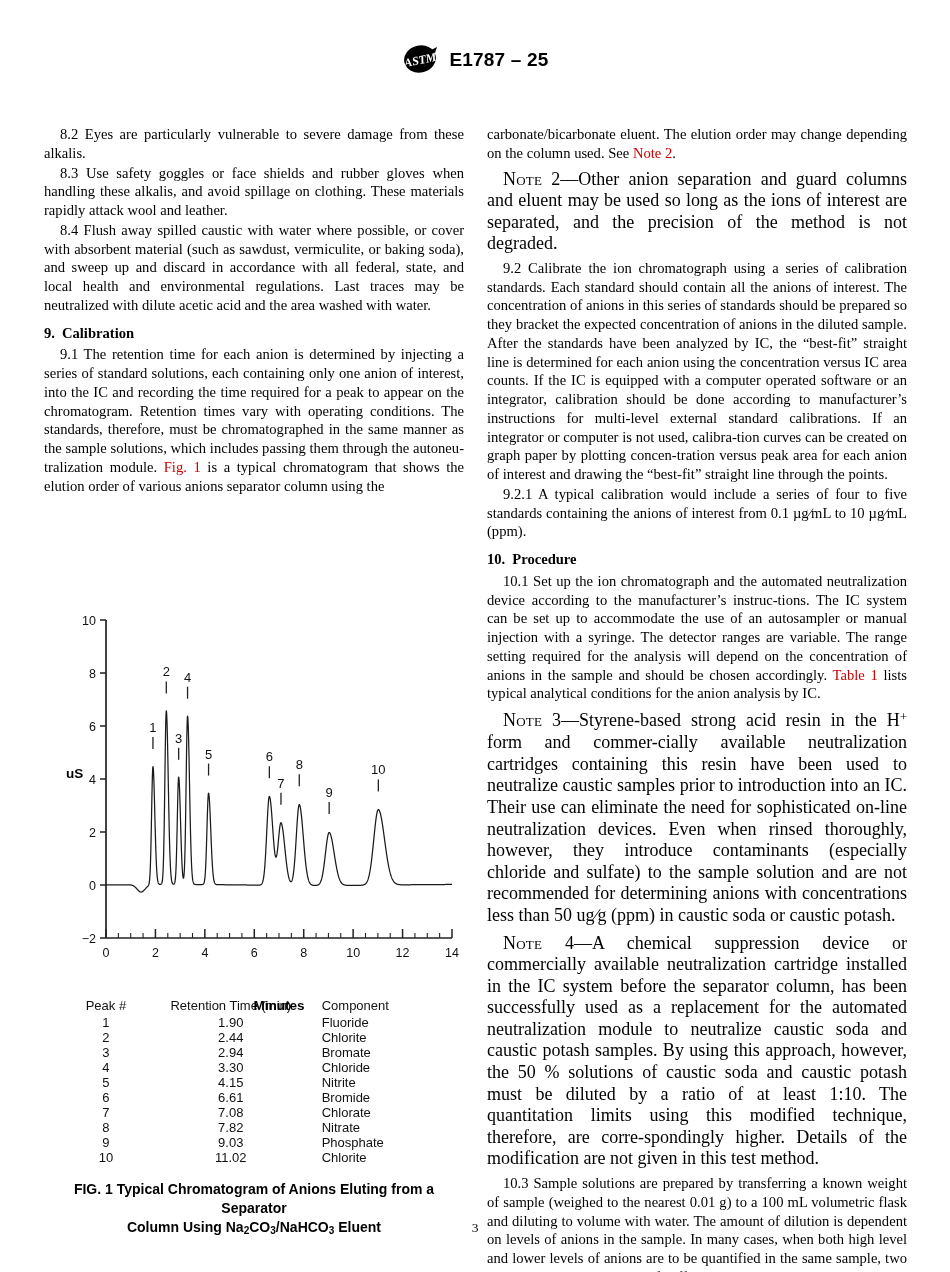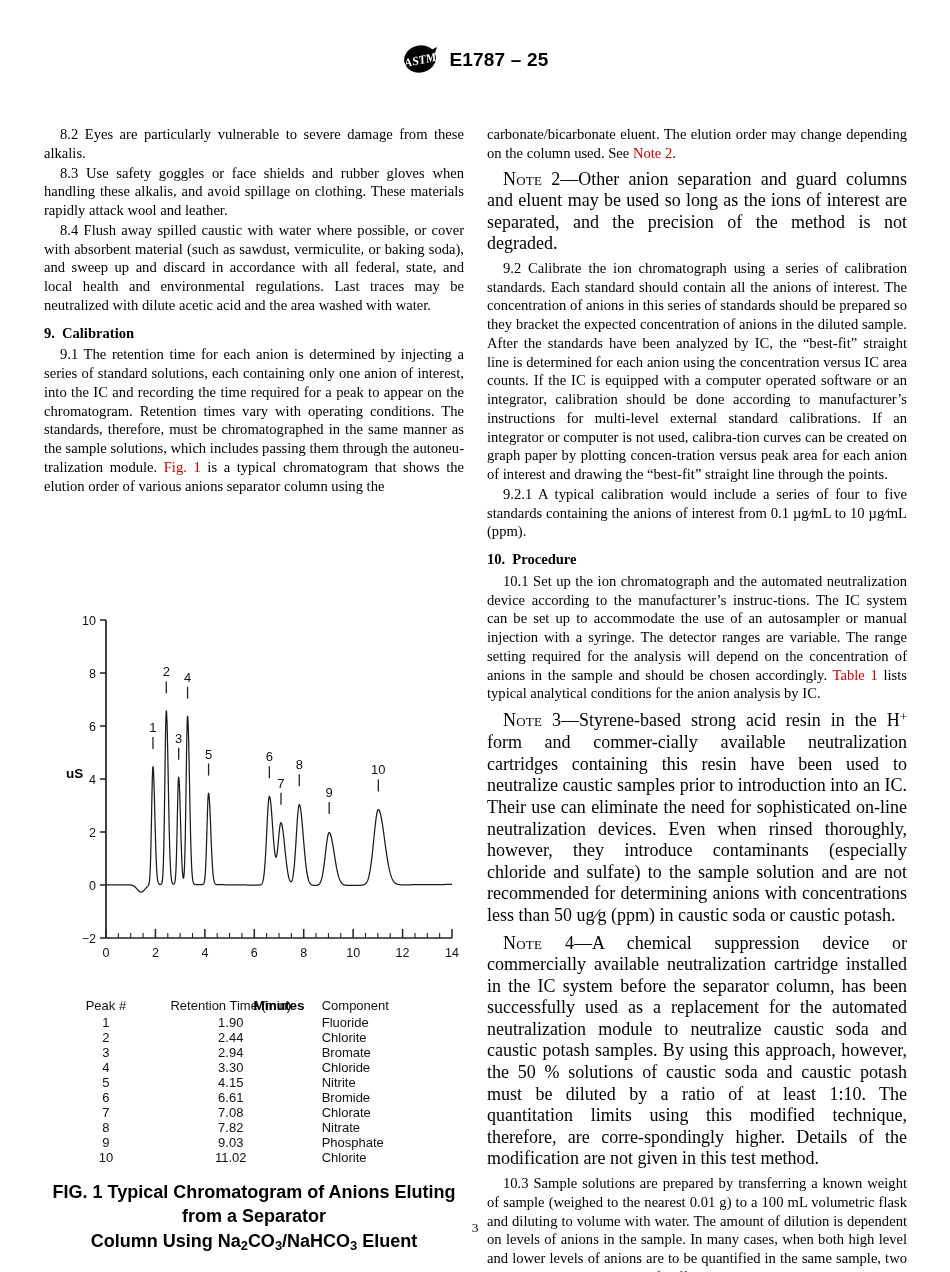--- a/index.html
+++ b/index.html
@@ -138,21 +138,21 @@
   .c-rt   { width: 160px; text-align: center; }
   .c-comp { width: 130px; text-align: left; padding-left: 14px !important; }
   .peak-table th.c-comp { padding-left: 14px; }
 
   .fig-caption {
     margin-top: 15px;
     width: 420px;
     text-align: center;
     font-family: "Liberation Sans", sans-serif;
     font-weight: bold;
-    font-size: 18px;
+    font-size: 14px;
     line-height: 1.35;
   }
 
   
   .page-number {
     position: absolute;
     top: 1220px;
     left: 0;
     width: 950px;
     text-align: center;

